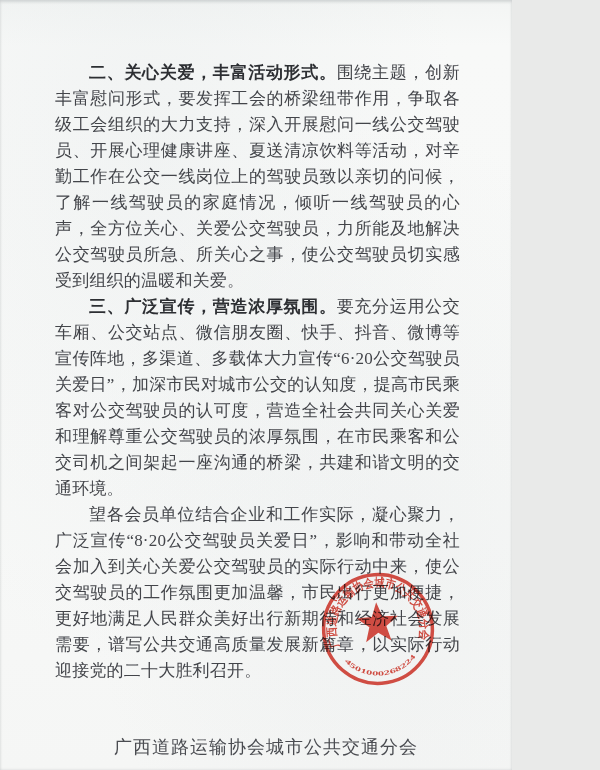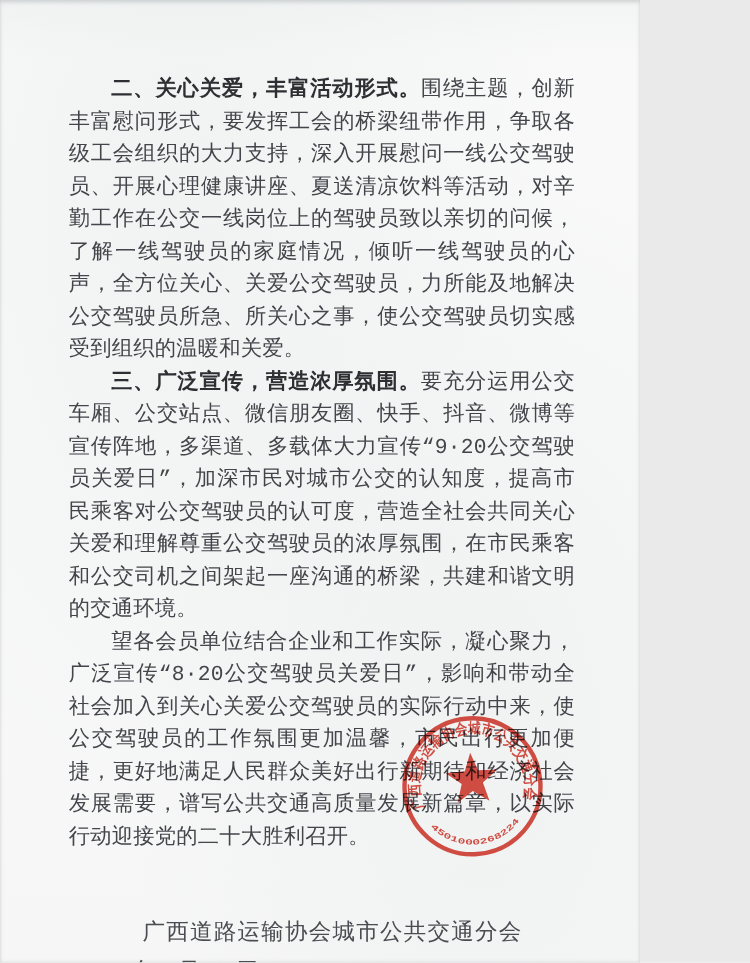--- a/index.html
+++ b/index.html
@@ -10,21 +10,20 @@
   }
   .page {
     position: relative;
     width: 512px; height: 770px;
     overflow: hidden;
     background:
       radial-gradient(ellipse at 30% 20%, rgba(220,226,228,0.25), rgba(0,0,0,0) 60%),
       radial-gradient(ellipse at 75% 70%, rgba(214,220,222,0.2), rgba(0,0,0,0) 55%),
       linear-gradient(180deg, #f3f5f4 0%, #f8f9f8 6%, #f7f8f7 70%, #f5f6f5 100%);
     box-shadow: inset 0 2px 3px rgba(150,155,158,0.35), inset 0 -1px 2px rgba(170,175,178,0.2);
-    font-family: Liberation Mono, monospace;
   }
   .doc {
     position: absolute;
     left: 0; top: 0; right: 0;
     padding: 60px 52px 0 55px;
     font-size: 17px;
     line-height: 26px;
     letter-spacing: 0.2px;
     text-align: justify;
     color: #43454a;
@@ -64,21 +63,21 @@
     pointer-events: none;
   }
 </style>
 </head>
 <body>
 
 <div class="page">
 
   <div class="doc">
     <p><span class="lead">二、关心关爱，丰富活动形式。</span><span>围绕主题，创新丰富慰问形式，要发挥工会的桥梁纽带作用，争取各级工会组织的大力支持，深入开展慰问一线公交驾驶员、开展心理健康讲座、夏送清凉饮料等活动，对辛勤工作在公交一线岗位上的驾驶员致以亲切的问候，了解一线驾驶员的家庭情况，倾听一线驾驶员的心声，全方位关心、关爱公交驾驶员，力所能及地解决公交驾驶员所急、所关心之事，使公交驾驶员切实感受到组织的温暖和关爱。</span></p>
-    <p><span class="lead">三、广泛宣传，营造浓厚氛围。</span><span>要充分运用公交车厢、公交站点、微信朋友圈、快手、抖音、微博等宣传阵地，多渠道、多载体大力宣传“9·20公交驾驶员关爱日”，加深市民对城市公交的认知度，提高市民乘客对公交驾驶员的认可度，营造全社会共同关心关爱和理解尊重公交驾驶员的浓厚氛围，在市民乘客和公交司机之间架起一座沟通的桥梁，共建和谐文明的交通环境。</span></p>
+    <p><span class="lead">三、广泛宣传，营造浓厚氛围。</span><span>要充分运用公交车厢、公交站点、微信朋友圈、快手、抖音、微博等宣传阵地，多渠道、多载体大力宣传“6·20公交驾驶员关爱日”，加深市民对城市公交的认知度，提高市民乘客对公交驾驶员的认可度，营造全社会共同关心关爱和理解尊重公交驾驶员的浓厚氛围，在市民乘客和公交司机之间架起一座沟通的桥梁，共建和谐文明的交通环境。</span></p>
     <p><span class="lead"></span><span>望各会员单位结合企业和工作实际，凝心聚力，广泛宣传“8·20公交驾驶员关爱日”，影响和带动全社会加入到关心关爱公交驾驶员的实际行动中来，使公交驾驶员的工作氛围更加温馨，市民出行更加便捷，更好地满足人民群众美好出行新期待和经济社会发展需要，谱写公共交通高质量发展新篇章，以实际行动迎接党的二十大胜利召开。</span></p>
 
     <div class="signature">
       <div class="sig-org">广西道路运输协会城市公共交通分会</div>
       <div class="sig-date">2022年5月16日</div>
     </div>
   </div>
 
   <svg class="seal" viewBox="0 0 112 112" xmlns="http://www.w3.org/2000/svg">
     <defs>

